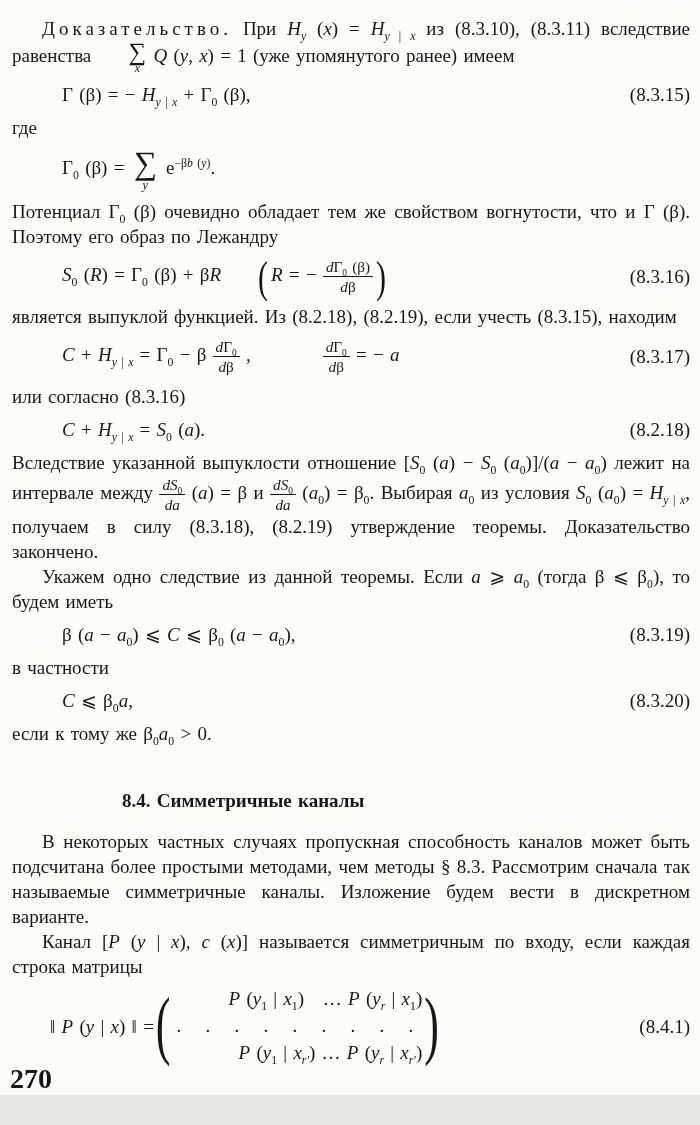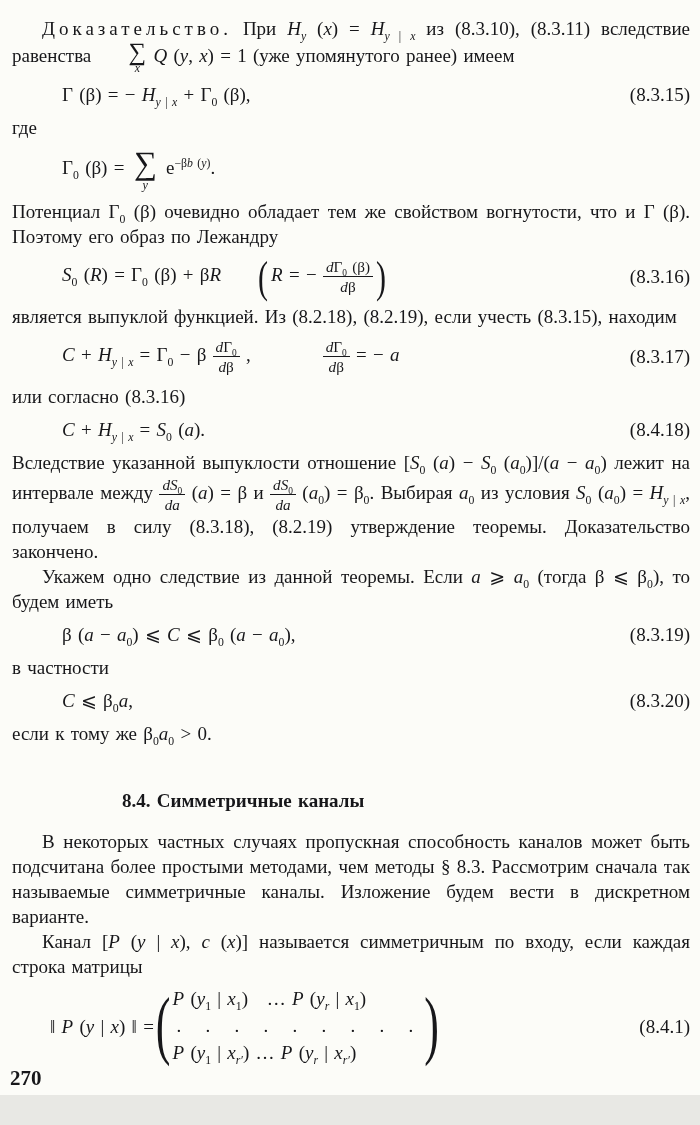--- a/index.html
+++ b/index.html
@@ -37,25 +37,25 @@
   .isum{display:inline-flex;flex-direction:column;align-items:center;
         vertical-align:middle;line-height:1;margin:0 1px;}
   .isum .sg{font-size:1.3em;line-height:.92;}
   .isum .lim{font-size:.62em;font-style:italic;line-height:.9;}
   .bigp{display:inline-block;font-size:30px;transform:scaleY(1.5);
         vertical-align:middle;line-height:1;margin:0 3px;}
   .gap2{display:inline-block;width:34px;}
   .gap3{display:inline-block;width:72px;}
   .mparen{display:inline-block;font-size:44px;transform:scaleY(1.72);
           vertical-align:middle;line-height:1;margin:0 2px;}
-  .matrix{display:inline-flex;flex-direction:column;row-gap:3px;}
+  .matrix{display:inline-flex;flex-direction:column;row-gap:3px;text-align:right;}
   .mrow{white-space:nowrap;line-height:24px;}
   .mrow.dots{letter-spacing:9px;padding-left:4px;}
   .heading{font-weight:bold;margin:42px 0 16px 110px;text-align:left;}
-  .pagenum{position:absolute;left:10px;bottom:4px;font-weight:bold;font-size:21px;text-align:right;}
+  .pagenum{position:absolute;left:10px;bottom:4px;font-weight:bold;font-size:28px;text-align:right;}
 </style>
 </head>
 <body>
 
 <div class="page">
 
   <p class="para indent"><span class="sp">Доказательство.</span> При <i>H</i><sub><i>y</i></sub> (<i>x</i>) = <i>H</i><sub><i>y</i> | <i>x</i></sub> из (8.3.10), (8.3.11) вследствие равенства <span class="isum">
         <span class="sg">∑</span>
         <span class="lim"><i>x</i></span>
       </span> <i>Q</i> (<i>y</i>, <i>x</i>) = 1 (уже упомянутого ранее) имеем</p>
@@ -94,21 +94,21 @@
           <span class="top"><i>d</i>Γ<sub>0</sub></span>
           <span class="bot"><i>d</i>β</span>
         </span> = − <i>a</i></span>
     <span class="eq-label">(8.3.17)</span>
   </div>
 
   <p class="para">или согласно (8.3.16)</p>
 
   <div class="eq">
     <span class="eq-body"><i>C</i> + <i>H</i><sub><i>y</i> | <i>x</i></sub> = <i>S</i><sub>0</sub> (<i>a</i>).</span>
-    <span class="eq-label">(8.4.18)</span>
+    <span class="eq-label">(8.2.18)</span>
   </div>
 
   <p class="para">Вследствие указанной выпуклости отношение [<i>S</i><sub>0</sub> (<i>a</i>) − <i>S</i><sub>0</sub> (<i>a</i><sub>0</sub>)]/(<i>a</i> − <i>a</i><sub>0</sub>) лежит на интервале между <span class="frac">
         <span class="top"><i>dS</i><sub>0</sub></span>
         <span class="bot"><i>da</i></span>
       </span> (<i>a</i>) = β и <span class="frac">
         <span class="top"><i>dS</i><sub>0</sub></span>
         <span class="bot"><i>da</i></span>
       </span> (<i>a</i><sub>0</sub>) = β<sub>0</sub>. Выбирая <i>a</i><sub>0</sub> из условия <i>S</i><sub>0</sub> (<i>a</i><sub>0</sub>) = <i>H</i><sub><i>y</i> | <i>x</i></sub>, получаем в силу (8.3.18), (8.2.19) утверждение теоремы. Доказательство закончено.</p>
 

